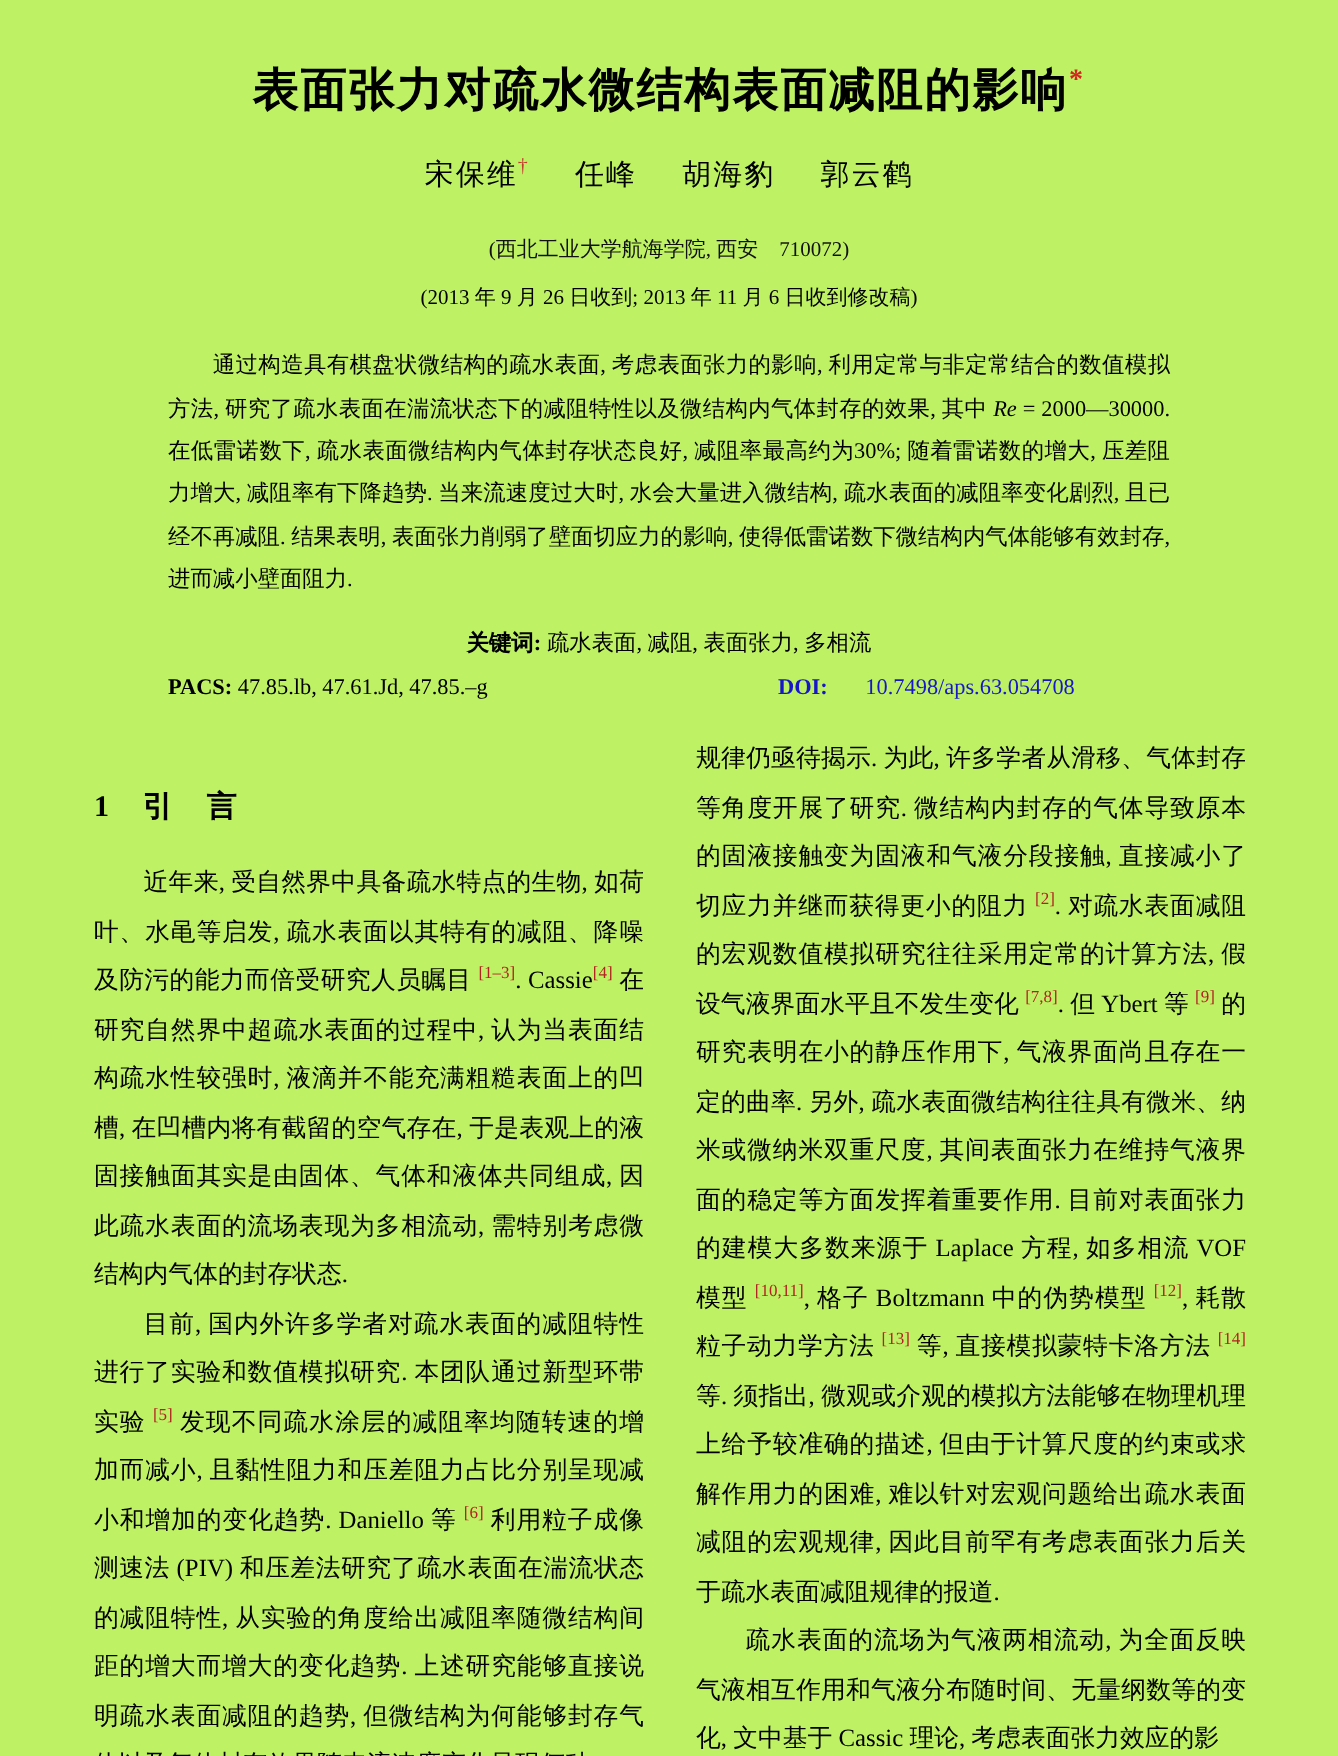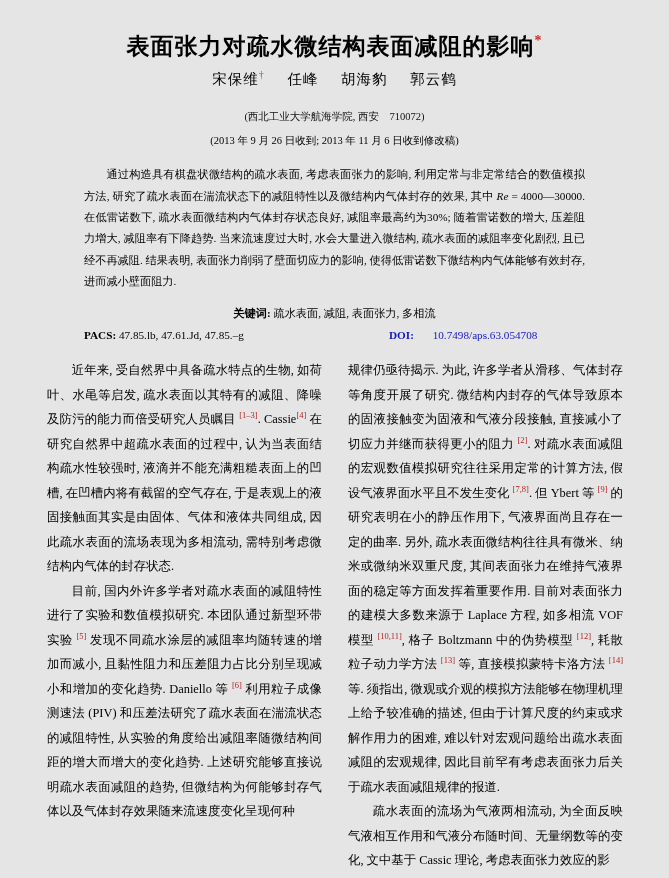--- a/index.html
+++ b/index.html
@@ -1,37 +1,37 @@
 <!DOCTYPE html>
 <html><head>
 <meta charset="utf-8">
 <style>
   html,body{margin:0;padding:0;background:#ffffff;}
   .page{
     position:relative;
     width:669px;height:878px;
     margin:0 auto;
-    background:#e5e5e5;
+    background:#bef264;
     font-family:"Liberation Serif","DejaVu Serif",serif;
     color:#000;
     overflow:hidden;
     display:flex;flex-direction:column;
     box-sizing:border-box;
     padding-top:24px;
   }
   
   .title{
     text-align:center;
     font-size:23px;font-weight:bold;
     letter-spacing:1px;
     line-height:34px;
   }
   .title sup{color:#d42420;font-size:14px;font-weight:bold;}
   .authors{
-    text-align:center;margin-top:1px;
+    text-align:center;margin-top:11px;
     font-size:14.5px;line-height:22px;letter-spacing:1px;
   }
   .authors .author{margin:0 9px;}
   .authors sup{color:#c33a2e;font-size:10px;}
   .affiliation{
     text-align:center;margin-top:20px;
     font-size:10.5px;line-height:14px;color:#111;
   }
   .dates{
     text-align:center;margin-top:9px;
@@ -93,40 +93,43 @@
   <div class="authors">
     <span class="author"><span>宋保维</span><sup>†</sup></span>
     <span class="author">任峰</span>
     <span class="author">胡海豹</span>
     <span class="author">郭云鹤</span>
   </div>
 
   <div class="affiliation">(西北工业大学航海学院, 西安　710072)</div>
   <div class="dates">(2013 年 9 月 26 日收到; 2013 年 11 月 6 日收到修改稿)</div>
 
-  <div class="abstract"><span>通过构造具有棋盘状微结构的疏水表面, 考虑表面张力的影响, 利用定常与非定常结合的数值模拟方法, 研究了疏水表面在湍流状态下的减阻特性以及微结构内气体封存的效果, 其中 </span><span class="seg-i">Re</span><span> = 4000—30000. 在低雷诺数下, 疏水表面微结构内气体封存状态良好, 减阻率最高约为30%; 随着雷诺数的增大, 压差阻力增大, 减阻率有下降趋势. 当来流速度过大时, 水会大量进入微结构, 疏水表面的减阻率变化剧烈, 且已经不再减阻. 结果表明, 表面张力削弱了壁面切应力的影响, 使得低雷诺数下微结构内气体能够有效封存, 进而减小壁面阻力.</span></div>
+  <div class="abstract"><span>通过构造具有棋盘状微结构的疏水表面, 考虑表面张力的影响, 利用定常与非定常结合的数值模拟方法, 研究了疏水表面在湍流状态下的减阻特性以及微结构内气体封存的效果, 其中 </span><span class="seg-i">Re</span><span> = 2000—30000. 在低雷诺数下, 疏水表面微结构内气体封存状态良好, 减阻率最高约为30%; 随着雷诺数的增大, 压差阻力增大, 减阻率有下降趋势. 当来流速度过大时, 水会大量进入微结构, 疏水表面的减阻率变化剧烈, 且已经不再减阻. 结果表明, 表面张力削弱了壁面切应力的影响, 使得低雷诺数下微结构内气体能够有效封存, 进而减小壁面阻力.</span></div>
 
   <div class="kw-line">
     <span class="kw-label">关键词:</span>
     <span>疏水表面, 减阻, 表面张力, 多相流</span>
   </div>
 
   <div class="meta-line">
     <span class="pacs-part">
       <span class="pacs-label">PACS:</span>
       <span>47.85.lb, 47.61.Jd, 47.85.–g</span>
     </span>
     <span>
       <span class="doi-label">DOI:</span>
       <a class="doi-value" href="#">10.7498/aps.63.054708</a>
     </span>
   </div>
 
   <div class="cols">
     <div class="col">
+      <div class="section-heading">
+        <span class="sec-num">1</span><span>引　言</span>
+      </div>
       <p class="body-par indent"><span>近年来, 受自然界中具备疏水特点的生物, 如荷叶、水黾等启发, 疏水表面以其特有的减阻、降噪及防污的能力而倍受研究人员瞩目 </span><sup class="seg-cite">[1–3]</sup><span>. Cassie</span><sup class="seg-cite">[4]</sup><span> 在研究自然界中超疏水表面的过程中, 认为当表面结构疏水性较强时, 液滴并不能充满粗糙表面上的凹槽, 在凹槽内将有截留的空气存在, 于是表观上的液固接触面其实是由固体、气体和液体共同组成, 因此疏水表面的流场表现为多相流动, 需特别考虑微结构内气体的封存状态.</span></p>
       <p class="body-par indent"><span>目前, 国内外许多学者对疏水表面的减阻特性进行了实验和数值模拟研究. 本团队通过新型环带实验 </span><sup class="seg-cite">[5]</sup><span> 发现不同疏水涂层的减阻率均随转速的增加而减小, 且黏性阻力和压差阻力占比分别呈现减小和增加的变化趋势. Daniello 等 </span><sup class="seg-cite">[6]</sup><span> 利用粒子成像测速法 (PIV) 和压差法研究了疏水表面在湍流状态的减阻特性, 从实验的角度给出减阻率随微结构间距的增大而增大的变化趋势. 上述研究能够直接说明疏水表面减阻的趋势, 但微结构为何能够封存气体以及气体封存效果随来流速度变化呈现何种</span></p>
 
     </div>
 
     <div class="col">
       <p class="body-par"><span>规律仍亟待揭示. 为此, 许多学者从滑移、气体封存等角度开展了研究. 微结构内封存的气体导致原本的固液接触变为固液和气液分段接触, 直接减小了切应力并继而获得更小的阻力 </span><sup class="seg-cite">[2]</sup><span>. 对疏水表面减阻的宏观数值模拟研究往往采用定常的计算方法, 假设气液界面水平且不发生变化 </span><sup class="seg-cite">[7,8]</sup><span>. 但 Ybert 等 </span><sup class="seg-cite">[9]</sup><span> 的研究表明在小的静压作用下, 气液界面尚且存在一定的曲率. 另外, 疏水表面微结构往往具有微米、纳米或微纳米双重尺度, 其间表面张力在维持气液界面的稳定等方面发挥着重要作用. 目前对表面张力的建模大多数来源于 Laplace 方程, 如多相流 VOF 模型 </span><sup class="seg-cite">[10,11]</sup><span>, 格子 Boltzmann 中的伪势模型 </span><sup class="seg-cite">[12]</sup><span>, 耗散粒子动力学方法 </span><sup class="seg-cite">[13]</sup><span> 等, 直接模拟蒙特卡洛方法 </span><sup class="seg-cite">[14]</sup><span> 等. 须指出, 微观或介观的模拟方法能够在物理机理上给予较准确的描述, 但由于计算尺度的约束或求解作用力的困难, 难以针对宏观问题给出疏水表面减阻的宏观规律, 因此目前罕有考虑表面张力后关于疏水表面减阻规律的报道.</span></p>
       <p class="body-par indent"><span>疏水表面的流场为气液两相流动, 为全面反映气液相互作用和气液分布随时间、无量纲数等的变化, 文中基于 Cassic 理论, 考虑表面张力效应的影</span></p>
     </div>
   </div>

